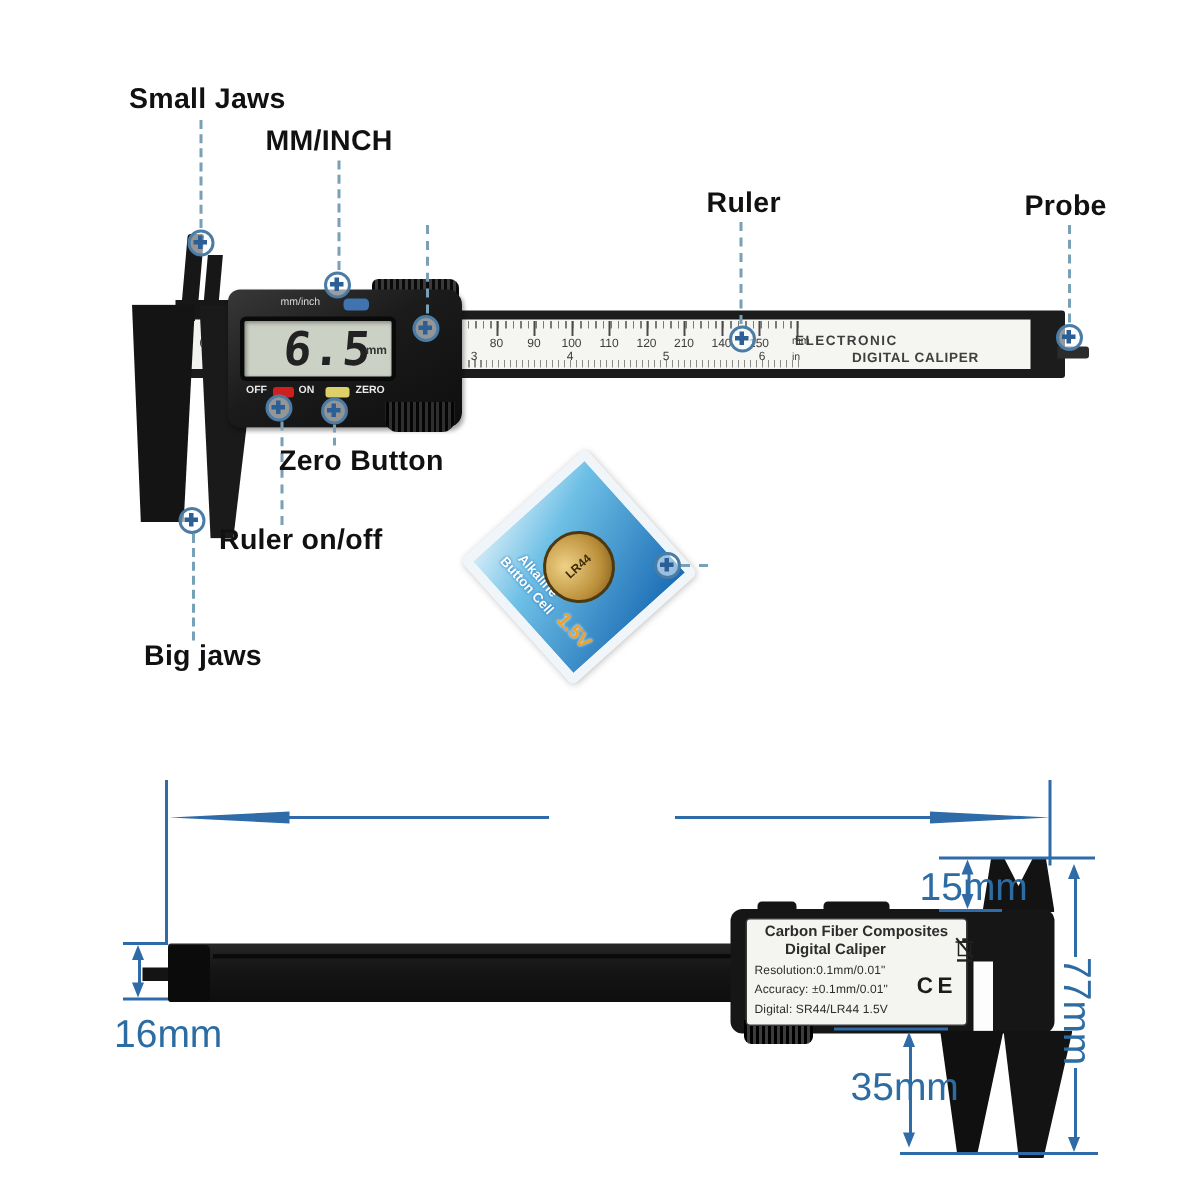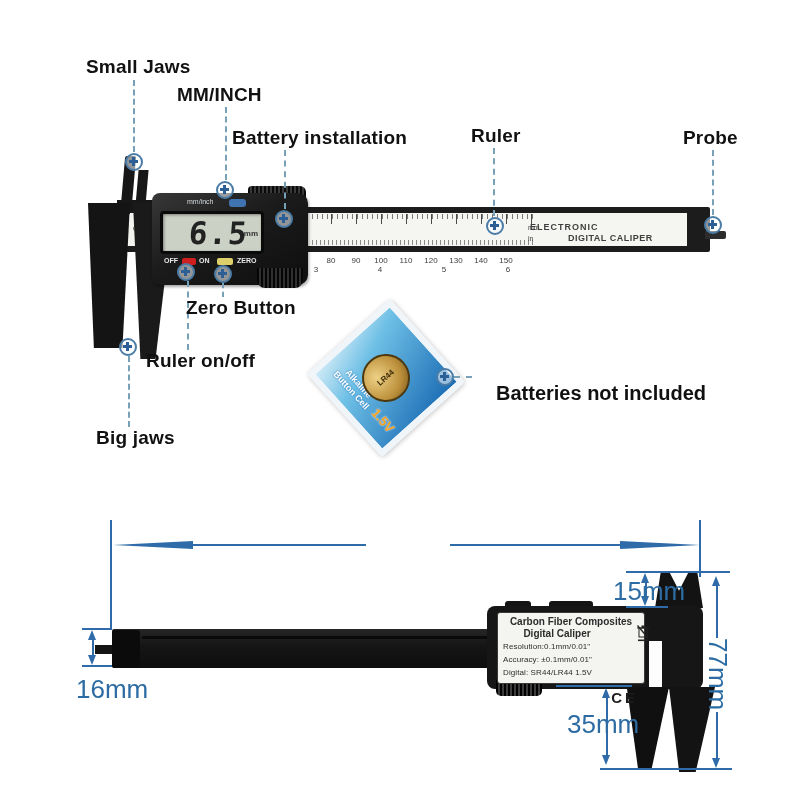--- a/index.html
+++ b/index.html
@@ -24,21 +24,21 @@
   .t-ruler{left:130px;top:213px;width:557px;height:33px;background:#f5f5f2;}
   .t-zero-patch{left:126px;top:214px;width:26px;height:32px;background:#f2f2ee;}
   .t-zero-num{left:7px;top:10px;font-size:8px;color:#444;}
   .ticks-mm-fine{left:312px;top:214px;width:222px;height:5px;
       background:repeating-linear-gradient(90deg,#7a7a7a 0 1px,transparent 1px 5px);}
   .ticks-mm-major{left:312px;top:214px;width:222px;height:10px;
       background:repeating-linear-gradient(90deg,#4a4a4a 0 1px,transparent 1px 25px);
       background-position:19px 0;}
   .ticks-in-fine{left:312px;top:240px;width:222px;height:5px;
       background:repeating-linear-gradient(90deg,#8a8a8a 0 1px,transparent 1px 4px);}
-  .rnum{font-size:8px;color:#3c3c3c;transform:translateX(-50%);white-space:nowrap;margin-top:32px;}
+  .rnum{font-size:8px;color:#3c3c3c;transform:translateX(-50%);white-space:nowrap;}
   .runit{font-size:7px;color:#3c3c3c;}
   .t-brand1{left:530px;top:222px;font-size:9px;font-weight:bold;color:#3f3f3f;letter-spacing:1px;}
   .t-brand2{left:568px;top:233px;font-size:9px;font-weight:bold;color:#3f3f3f;letter-spacing:.5px;}
   .t-probe{left:705px;top:231px;width:21px;height:8px;background:#2c2c2c;border-radius:0 2px 2px 0;}
   .spike1{left:123px;top:156px;width:11px;height:50px;background:#171717;transform:skewX(-5deg);border-radius:2px 2px 0 0;}
   .spike2{left:137px;top:170px;width:10px;height:36px;background:#171717;transform:skewX(-5deg);}
   .spike-base{left:117px;top:200px;width:36px;height:12px;background:#171717;}
   .bjaw-left{left:88px;top:203px;width:42px;height:145px;background:#141414;
       clip-path:polygon(0 0,100% 0,82% 100%,14% 100%);}
   .bjaw-right{left:133px;top:203px;width:41px;height:156px;background:#1a1a1a;
@@ -90,21 +90,21 @@
       clip-path:polygon(4% 0,100% 0,60% 100%,30% 100%);}
   .b-jawR{left:669px;top:687px;width:46px;height:85px;background:#131313;
       clip-path:polygon(0 0,100% 0,58% 100%,22% 100%);}
   .b-ribs{left:496px;top:680px;width:46px;height:16px;border-radius:0 0 5px 5px;
       background:repeating-linear-gradient(90deg,#000 0 2px,#3c3c3c 2px 4px);}
   .b-label{left:497px;top:612px;width:148px;height:72px;background:#f4f4f1;border:1px solid #3a3a3a;
       border-radius:3px;color:#2c2c2c;}
   .sl1{left:0;right:0;top:3px;text-align:center;font-size:10px;font-weight:bold;}
   .sl2{left:0;right:28px;top:15px;text-align:center;font-size:10px;font-weight:bold;}
   .sl-spec{left:5px;font-size:8px;letter-spacing:.1px;}
-  .sl-ce{right:6px;top:36px;font-size:15px;font-weight:bold;letter-spacing:3px;color:#1c1c1c;margin-top:40px;}
+  .sl-ce{right:6px;top:36px;font-size:15px;font-weight:bold;letter-spacing:3px;color:#1c1c1c;}
   .weee{right:8px;top:11px;}
 
   
   .dline{background:#2e6ba8;}
   .dim-txt{font-size:26px;color:#2d6ca3;white-space:nowrap;}
   .dim-txt-v{font-size:26px;color:#2d6ca3;writing-mode:vertical-rl;white-space:nowrap;}
   .arr-left{width:0;height:0;border-top:4px solid transparent;border-bottom:4px solid transparent;
       border-right:80px solid #2e6ba8;}
   .arr-right{width:0;height:0;border-top:4px solid transparent;border-bottom:4px solid transparent;
       border-left:80px solid #2e6ba8;}
@@ -125,21 +125,21 @@
   </div>
   <div class="ticks-mm-major"></div>
   <div class="ticks-mm-fine"></div>
   <div class="ticks-in-fine"></div>
   <div id="ruler-numbers" style="left:0;top:0;width:800px;height:800px;pointer-events:none;">
       <span class="rnum" style="left: 331px; top: 224px;">80</span>
       <span class="rnum" style="left: 356px; top: 224px;">90</span>
       <span class="rnum" style="left: 381px; top: 224px;">100</span>
       <span class="rnum" style="left: 406px; top: 224px;">110</span>
       <span class="rnum" style="left: 431px; top: 224px;">120</span>
-      <span class="rnum" style="left: 456px; top: 224px;">130</span>
+      <span class="rnum" style="left: 456px; top: 224px;">210</span>
       <span class="rnum" style="left: 481px; top: 224px;">140</span>
       <span class="rnum" style="left: 506px; top: 224px;">150</span>
       <span class="rnum" style="left: 316px; top: 233px;">3</span>
       <span class="rnum" style="left: 380px; top: 233px;">4</span>
       <span class="rnum" style="left: 444px; top: 233px;">5</span>
       <span class="rnum" style="left: 508px; top: 233px;">6</span>
     </div>
   <span class="runit" style="left:528px;top:224px;">mm</span>
   <span class="runit" style="left:528px;top:235px;">in</span>
   <span class="t-brand1">ELECTRONIC</span>
@@ -193,27 +193,25 @@
   <div class="dash-v" style="left:284px;top:150px;height:59px;"></div>
   <div class="dash-v" style="left:493px;top:148px;height:68px;"></div>
   <div class="dash-v" style="left:712px;top:150px;height:65px;"></div>
   <div class="dash-v" style="left:187px;top:281px;height:69px;"></div>
   <div class="dash-v" style="left:222px;top:283px;height:14px;"></div>
   <div class="dash-v" style="left:128px;top:356px;height:71px;"></div>
   <div class="dash-h" style="left:454px;top:376px;width:18px;"></div>
 
   <div class="lbl" style="left:86px;top:56px;">Small Jaws</div>
   <div class="lbl" style="left:177px;top:84px;">MM/INCH</div>
-  <div class="lbl" style="left:232px;top:127px;">Battery installation</div>
   <div class="lbl" style="left:471px;top:125px;">Ruler</div>
   <div class="lbl" style="left:683px;top:127px;">Probe</div>
   <div class="lbl" style="left:186px;top:297px;">Zero Button</div>
   <div class="lbl" style="left:146px;top:350px;">Ruler on/off</div>
   <div class="lbl" style="left:96px;top:427px;">Big jaws</div>
-  <div class="note" style="left:496px;top:382px;">Batteries not included</div>
 
   <div class="b-probe"></div>
   <div class="b-beam"></div>
   <div class="b-groove"></div>
   <div class="b-endcap"></div>
   <div class="b-prongs"></div>
   <div class="b-bump1"></div>
   <div class="b-bump2"></div>
   <div class="b-body"></div>
   <div class="b-slot"></div>

